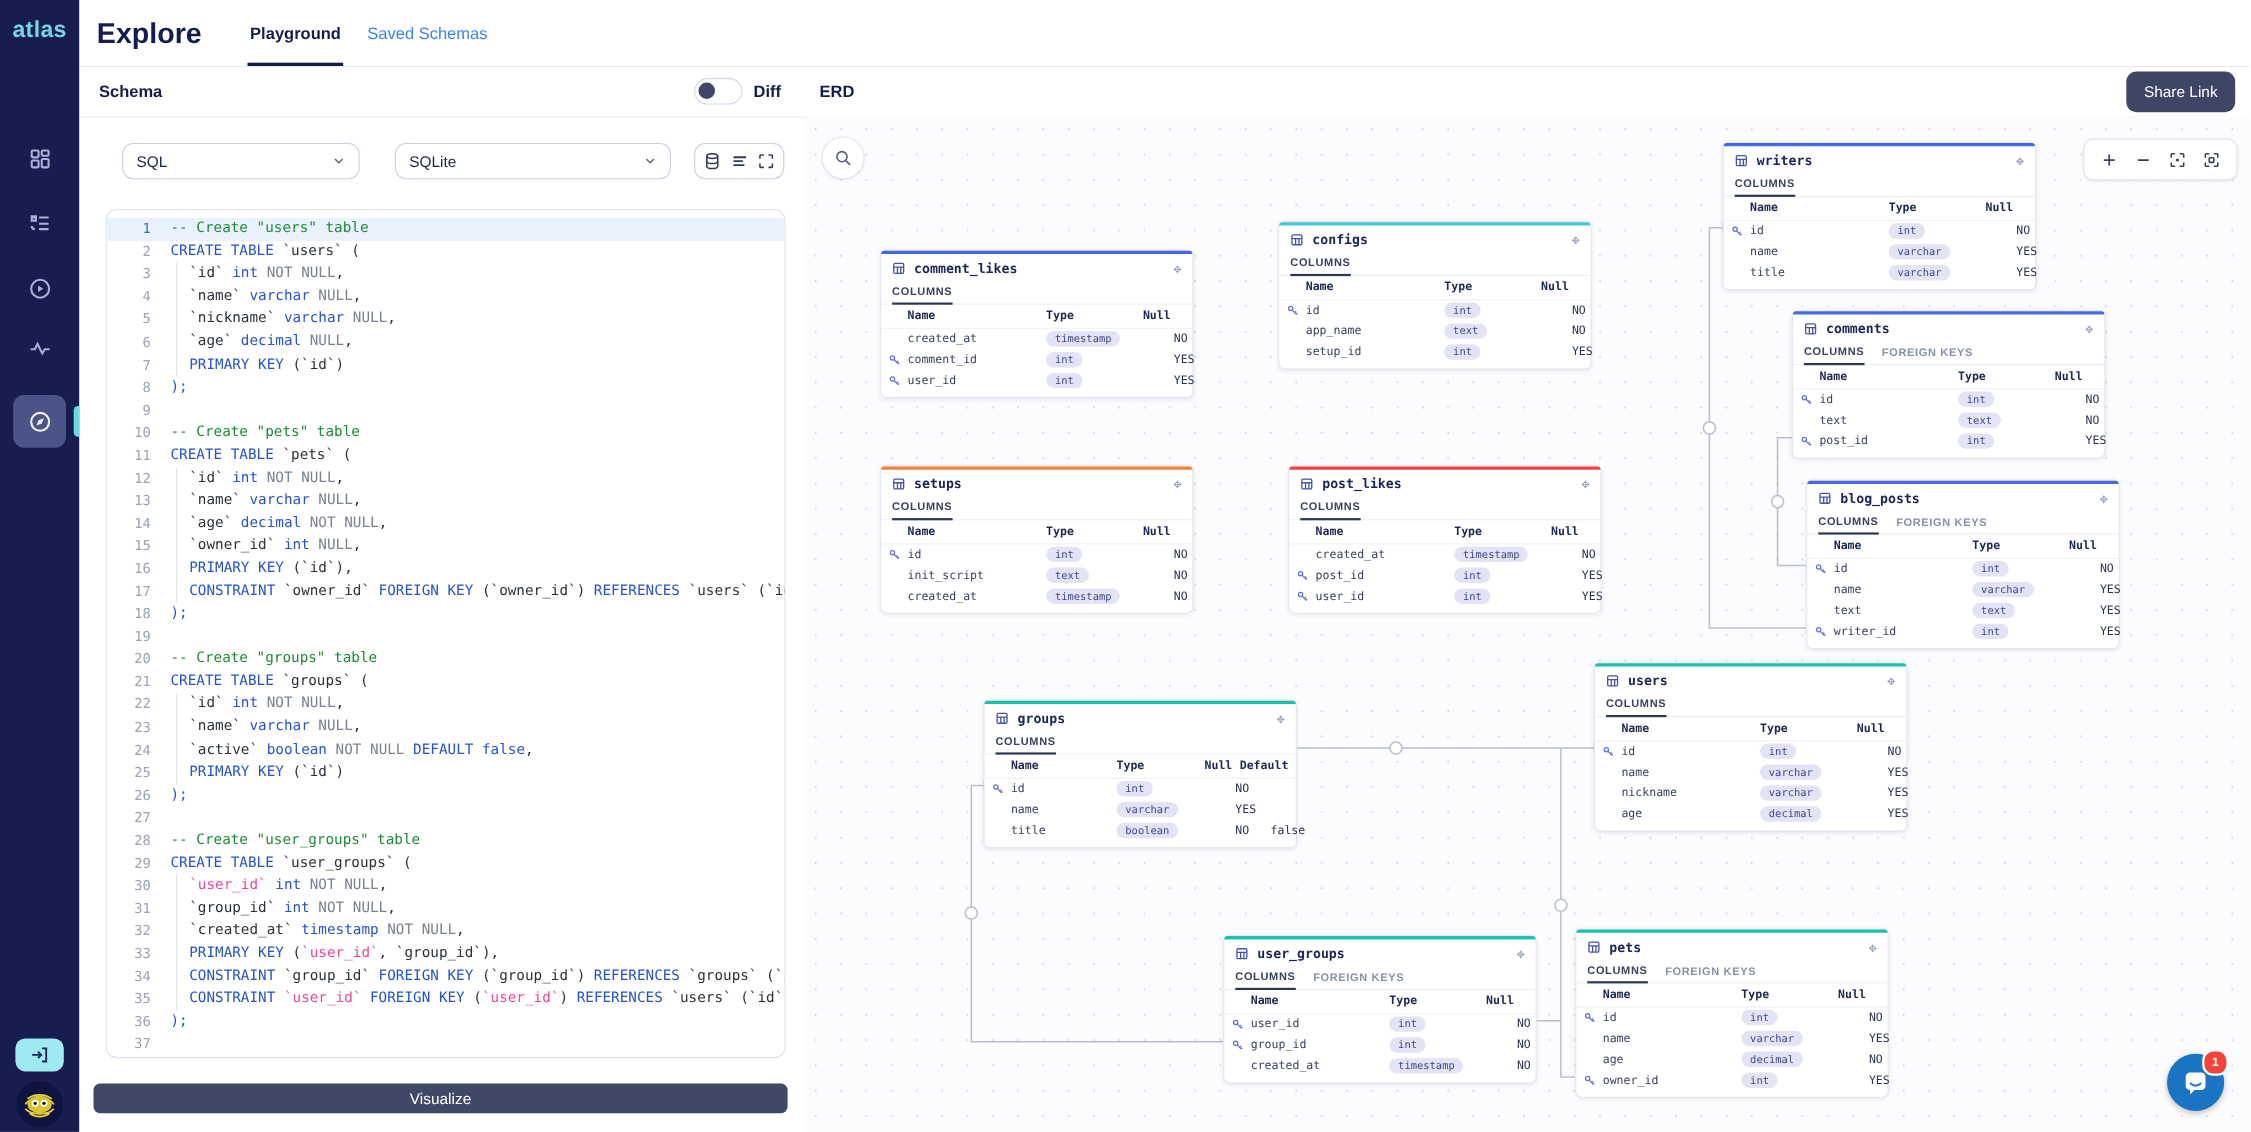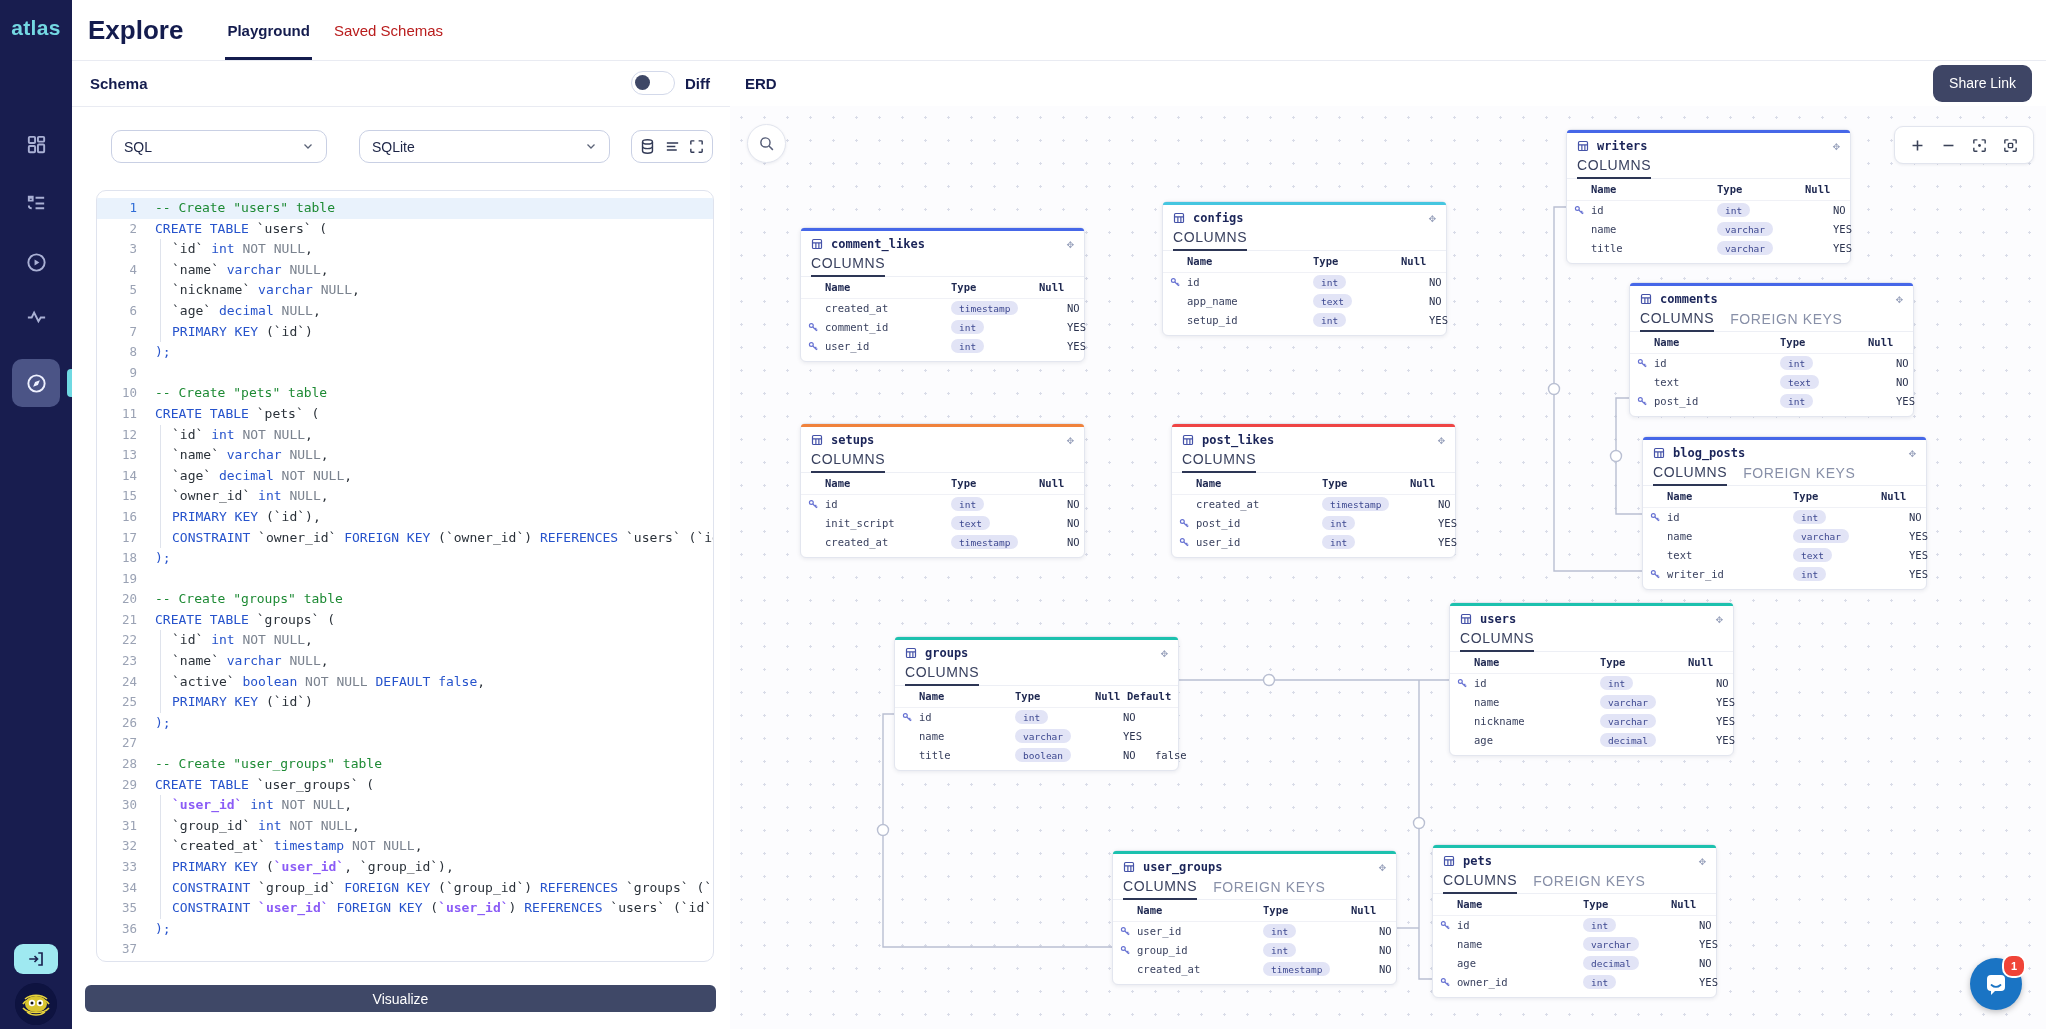--- a/index.html
+++ b/index.html
@@ -19,21 +19,21 @@
         background:#9fe9f1;display:flex;align-items:center;justify-content:center;color:#1b2250;cursor:pointer;}
   .login-btn svg{width:18px;height:18px;}
   .avatar{position:absolute;left:15px;top:983px;width:42px;height:42px;border-radius:50%;
         background:#0e1340;overflow:hidden;display:flex;align-items:center;justify-content:center;}
 
   
   .main-header{position:absolute;left:72px;top:0;right:0;height:60px;border-bottom:1px solid #e9ebf2;
         display:flex;align-items:center;background:#fff;z-index:4;}
   .page-title{font-size:26px;font-weight:800;color:#141c4e;margin-left:16px;}
   .hdr-tabs{display:flex;height:100%;margin-left:32px;}
-  .hdr-tab{position:relative;display:flex;align-items:center;padding:0 12px;font-size:15px;color:#b91c1c;cursor:pointer;}
+  .hdr-tab{position:relative;display:flex;align-items:center;padding:0 12px;font-size:15px;color:#3b82f6;cursor:pointer;}
   .hdr-tab.active{font-weight:bold;color:#141c4e;}
   .hdr-tab.active::after{content:'';position:absolute;left:10px;right:10px;bottom:0;height:3px;background:#141c4e;}
 
   
   .left-panel{position:absolute;left:72px;top:60px;width:658px;bottom:0;background:#fff;border-right:1px solid #e6e9f1;}
   .panel-head{height:46px;border-bottom:1px solid #e9ebf2;display:flex;align-items:center;padding:0 20px 0 18px;}
   .panel-title{font-size:15px;font-weight:bold;color:#141c4e;}
   .diff-wrap{margin-left:auto;display:flex;align-items:center;gap:10px;text-align:right;}
   .toggle{width:42px;height:22px;border:1.5px solid #d3d9ea;border-radius:12px;background:#fff;position:relative;cursor:pointer;}
   .toggle .knob{position:absolute;left:3px;top:2.5px;width:15px;height:15px;border-radius:50%;background:#3e4766;}
@@ -52,21 +52,21 @@
   .code-card{position:absolute;left:24px;top:130px;width:618px;height:772px;border:1px solid #dfe3ee;
         border-radius:10px;background:#fff;overflow:hidden;padding-top:7px;box-sizing:border-box;
         font-family:"DejaVu Sans Mono",monospace;font-size:13px;}
   .cl{position:relative;height:20.6px;line-height:20.6px;white-space:pre;padding-left:58px;}
   .cl .ln{position:absolute;left:0;top:0;width:40px;text-align:right;color:#9aa2b4;font-size:12.5px;}
   .cl.active{background:#e9f2fc;}
   .cl.active .ln{color:#2e6bd6;}
   .cl.ind::before{content:'';position:absolute;left:63px;top:0;bottom:0;border-left:1px solid #dfe3ec;}
   .cl.ind .code{padding-left:17px;display:inline-block;}
   .tk-kw{color:#2653cc;} .tk-id{color:#2a3139;} .tk-cm{color:#1d8a34;}
-  .tk-gr{color:#7a828e;} .tk-mg{color:#8b5cf6;font-weight:bold;}
+  .tk-gr{color:#7a828e;} .tk-mg{color:#ec4899;}
 
   .visualize-btn{position:absolute;left:13px;right:14px;top:925px;height:27px;border-radius:6px;
         background:#3f4867;color:#fff;font-size:14px;display:flex;align-items:center;justify-content:center;cursor:pointer;}
 
   
   .erd-panel{position:absolute;left:730px;top:60px;right:0;bottom:0;background:#fff;}
   .erd-head{height:46px;border-bottom:1px solid #e9ebf2;display:flex;align-items:center;padding:0 14px 0 15px;}
   .share-btn{margin-left:auto;background:#3e4565;color:#fff;font-size:14px;border-radius:9px;
         padding:0 16px;height:37px;display:flex;align-items:center;cursor:pointer;}
   .erd-canvas{position:absolute;left:0;top:46px;right:0;bottom:0;background:#fcfcfe;overflow:hidden;
@@ -84,21 +84,21 @@
 
   .erd-card{position:absolute;width:283px;background:#fff;border:1px solid #e3e6ef;border-radius:6px;
         box-shadow:0 1px 4px rgba(20,30,70,.09);z-index:3;font-family:"DejaVu Sans Mono",monospace;cursor:grab;}
   .erd-card .accent{height:3px;border-radius:5px 5px 0 0;}
   .card-head{height:26px;display:flex;align-items:center;padding:0 10px;}
   .tbl-ico{color:#4553a8;display:flex;margin-right:8px;}
   .tbl-ico svg{width:12px;height:12px;}
   .tbl-name{font-size:12px;font-weight:bold;color:#1b2559;}
   .drag{margin-left:auto;color:#9aa3bd;font-size:12px;cursor:move;}
   .tabs{height:19px;display:flex;align-items:flex-end;padding:0 10px;gap:16px;border-bottom:1px solid #edeff5;}
-  .tab{font-size:14px;letter-spacing:.6px;color:#8890a8;padding-bottom:4px;cursor:pointer;font-family:"Liberation Sans",sans-serif;font-weight:normal;}
+  .tab{font-size:10px;letter-spacing:.6px;color:#8890a8;padding-bottom:4px;cursor:pointer;font-family:"Liberation Sans",sans-serif;font-weight:bold;}
   .tab.on{color:#39415f;border-bottom:2px solid #2d3655;margin-bottom:-1px;}
   .cols-head{position:relative;height:21px;border-bottom:1px solid #f0f1f6;}
   .cols-head span{position:absolute;top:4px;font-size:10.5px;font-weight:bold;color:#1d2750;}
   .erd-row{position:relative;height:19px;}
   .erd-row .nm{position:absolute;top:3px;font-size:10.5px;color:#39415f;}
   .erd-row .key{position:absolute;left:7px;top:4px;color:#6671d2;display:flex;}
   .erd-row .key svg{width:10px;height:10px;}
   .erd-row .pill{position:absolute;top:2px;background:#e2e4f6;color:#3d4890;font-size:9.5px;
         border-radius:8px;padding:1.5px 8px;line-height:11px;}
   .erd-row .nl,.erd-row .df{position:absolute;top:3px;font-size:10.5px;color:#2c3450;padding-left:28px;}

